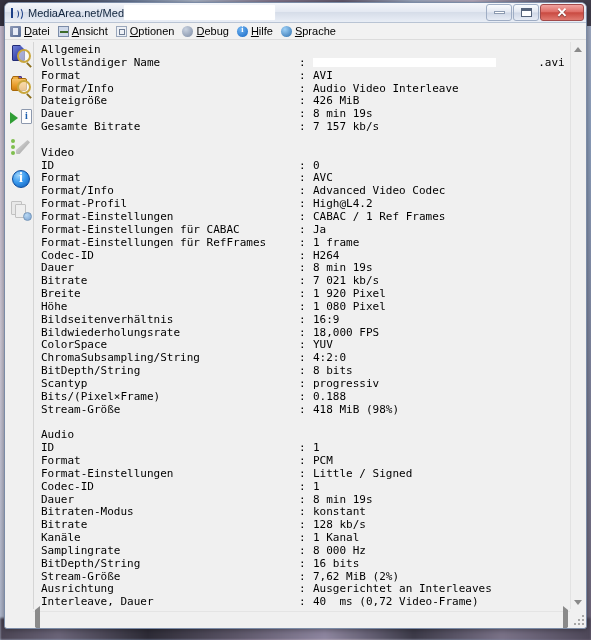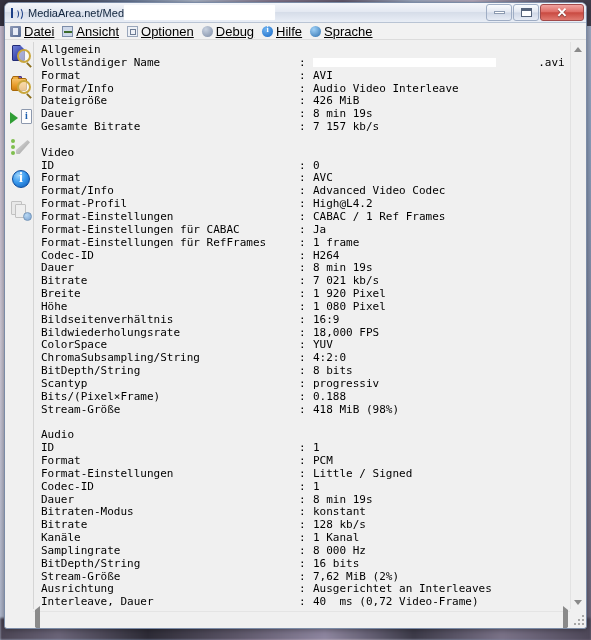--- a/index.html
+++ b/index.html
@@ -123,26 +123,25 @@
     background: #f2f2f2;
     border-bottom: 1px solid #dcdcdc;
     display: flex;
     align-items: center;
     padding-left: 3px;
     box-sizing: border-box;
   }
   .menu-item {
     display: flex;
     align-items: center;
-    font-size: 13px;
+    font-size: 11px;
     color: #000;
     padding: 0 6px 0 2px;
     height: 15px;
     white-space: nowrap;
-    text-decoration: underline;
   }
   .menu-item .mi-icon {
     width: 11px; height: 11px;
     margin-right: 3px;
     flex: 0 0 auto;
     display:inline-block;
     position: relative;
   }
   .mi-icon.i-file { background: linear-gradient(135deg,#8f9bb7,#566a93); border-radius:1px; }
   .mi-icon.i-file:after { content:""; position:absolute; left:3px; top:2px; width:5px; height:7px; background:#e7ecf6;}

